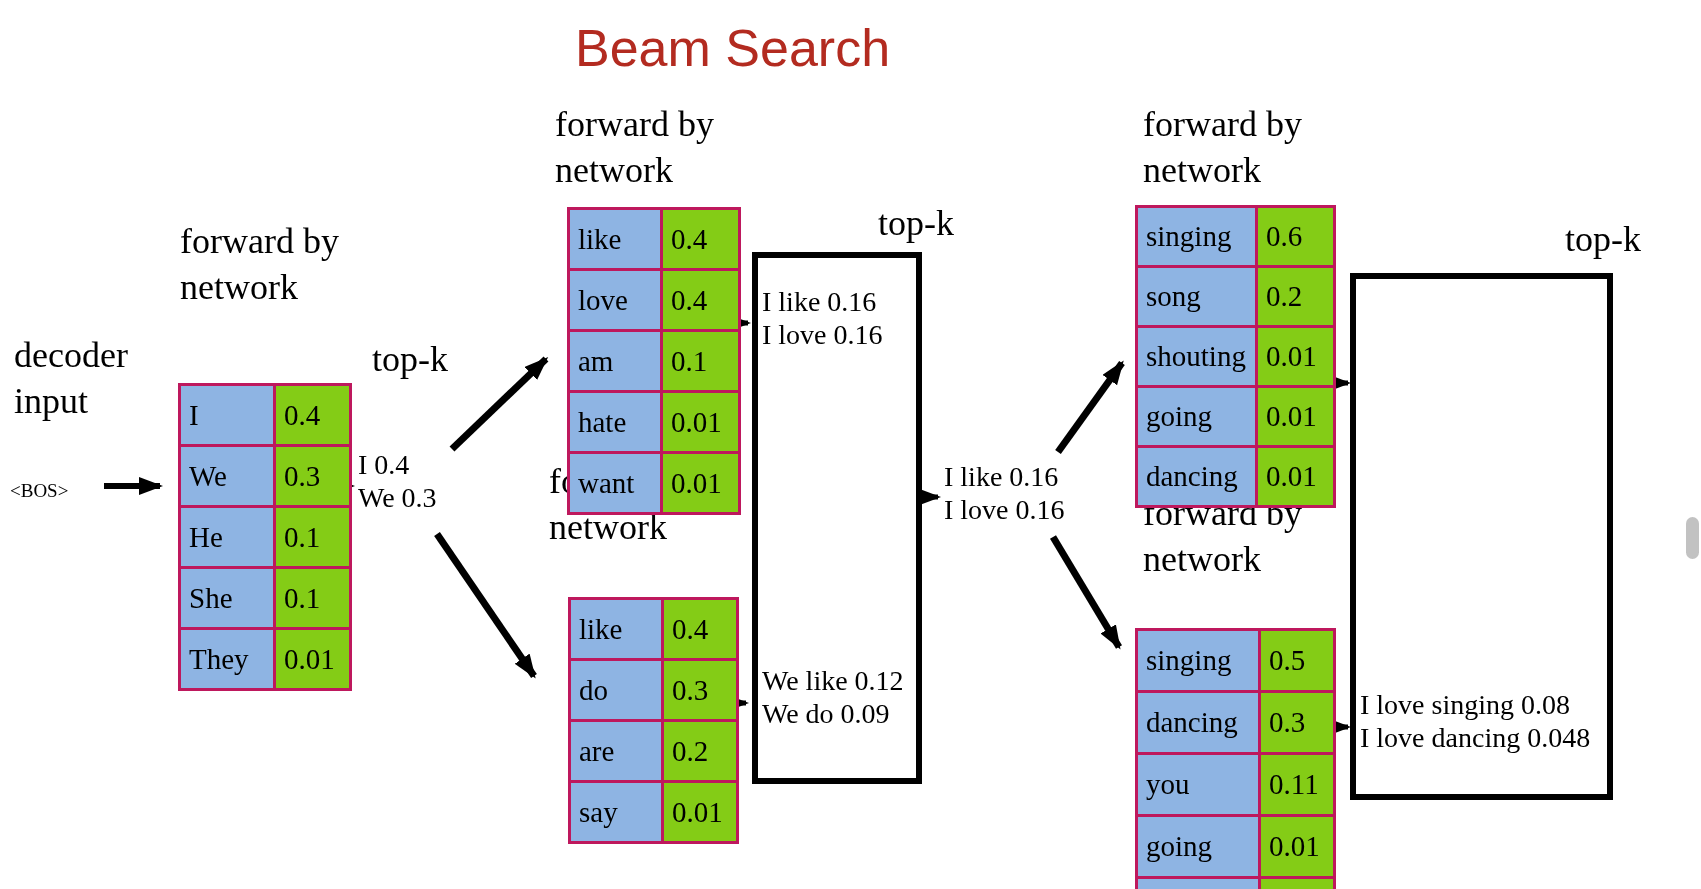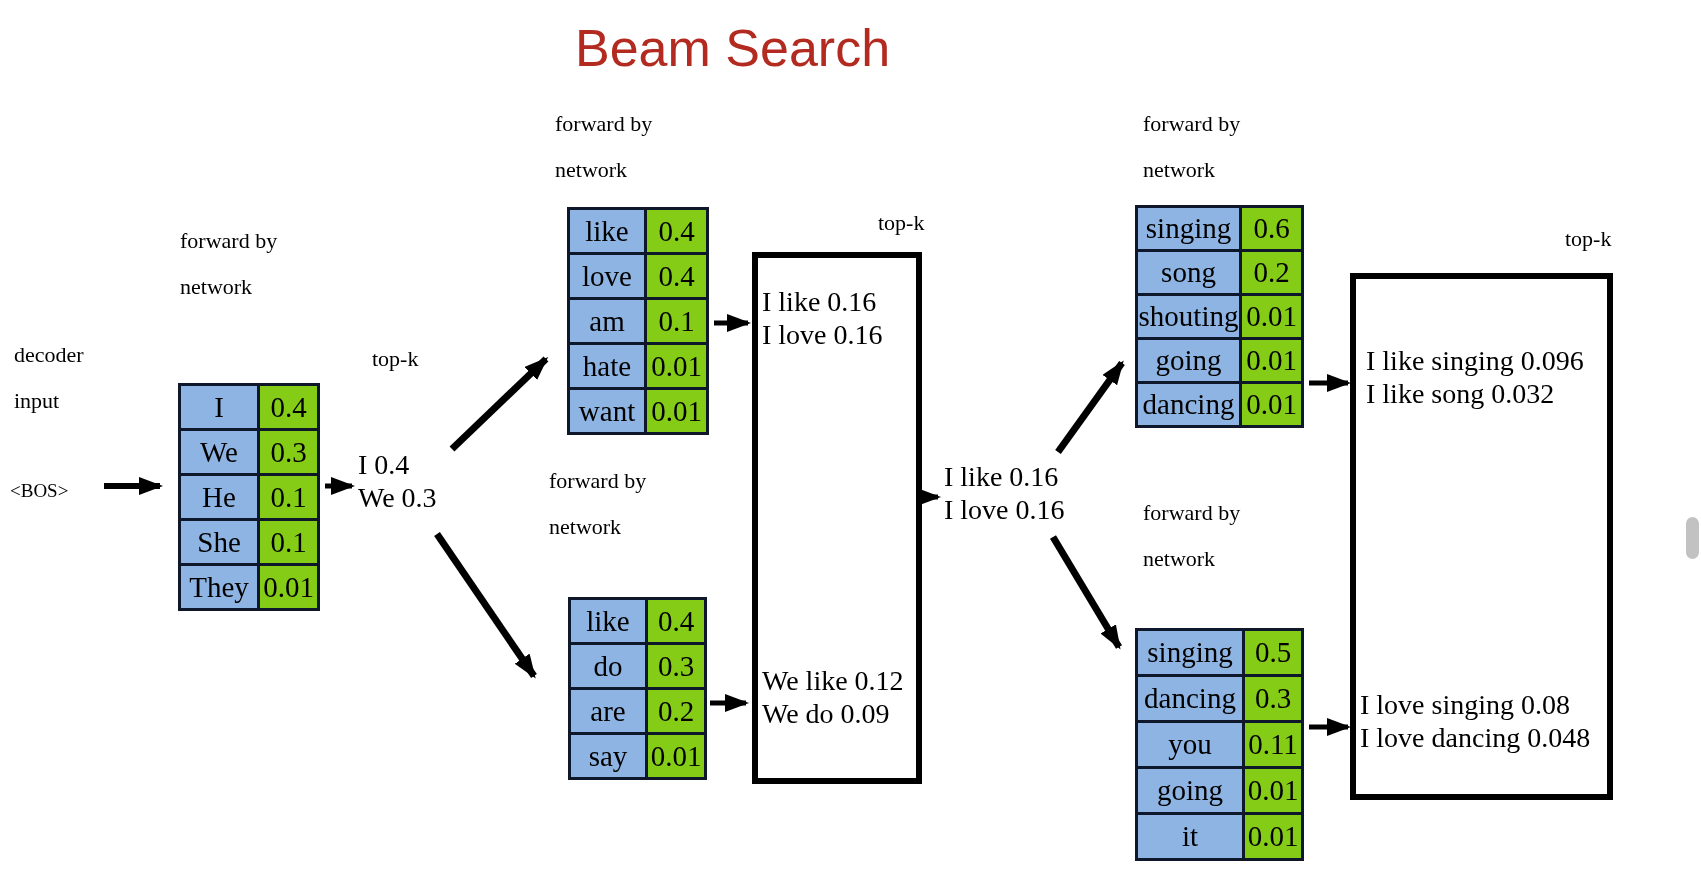--- a/index.html
+++ b/index.html
@@ -5,29 +5,29 @@
   html,body{margin:0;padding:0;background:#fff;}
   .stage{
     position:relative;width:1701px;height:889px;background:#ffffff;
     font-family:"Liberation Serif",serif;color:#000;overflow:hidden;
   }
   .title{
     position:absolute;left:575px;top:18px;
     font-family:Liberation Sans, sans-serif;
     font-size:52px;font-weight:400;color:#b32b20;white-space:nowrap;
   }
-  .lbl{position:absolute;font-size:22px;line-height:46px;white-space:pre;}
+  .lbl{position:absolute;font-size:36px;line-height:46px;white-space:pre;}
   .arrows{position:absolute;left:0;top:0;pointer-events:none;}
   table.ptable{
     position:absolute;border-collapse:collapse;border:2px solid #000;
     font-size:29px;table-layout:fixed;
   }
   table.ptable td{
-    border:3px solid #0f172a;text-align:center;vertical-align:middle;
-    padding:0;overflow:hidden;white-space:nowrap;
+    border:3px solid #be185d;vertical-align:middle;
+    padding:8px;overflow:hidden;white-space:nowrap;
   }
   td.w{background:#8eb4e3;}
   td.p{background:#84cc16;}
   .t1 td{height:42px;} .t1 td.w{width:76px;} .t1 td.p{width:57px;}
   .t2 td{height:42px;} .t2 td.w{width:74px;} .t2 td.p{width:59px;}
   .t3 td{height:42px;} .t3 td.w{width:74px;} .t3 td.p{width:56px;}
   .t4 td{height:41px;} .t4 td.w{width:101px;} .t4 td.p{width:59px;}
   .t5 td{height:43px;} .t5 td.w{width:104px;} .t5 td.p{width:56px;}
   .topkbox{position:absolute;border:6px solid #000;background:#fff;}
   .txt2{position:absolute;font-size:28px;line-height:33px;white-space:nowrap;}
@@ -208,24 +208,20 @@
       <div>I love 0.16</div>
     </div>
   <div class="txt2" style="left:762px;top:664px">
       <div>We like 0.12</div>
       <div>We do 0.09</div>
     </div>
   <div class="txt2" style="left:944px;top:460px">
       <div>I like 0.16</div>
       <div>I love 0.16</div>
     </div>
-  <div class="txt2" style="left:1366px;top:344px">
-      <div>I like singing 0.096</div>
-      <div>I like song 0.032</div>
-    </div>
   <div class="txt2" style="left:1360px;top:688px">
       <div>I love singing 0.08</div>
       <div>I love dancing 0.048</div>
     </div>
 
   <div class="scroll-thumb"></div>
 
 </div>
 
 </body></html>

